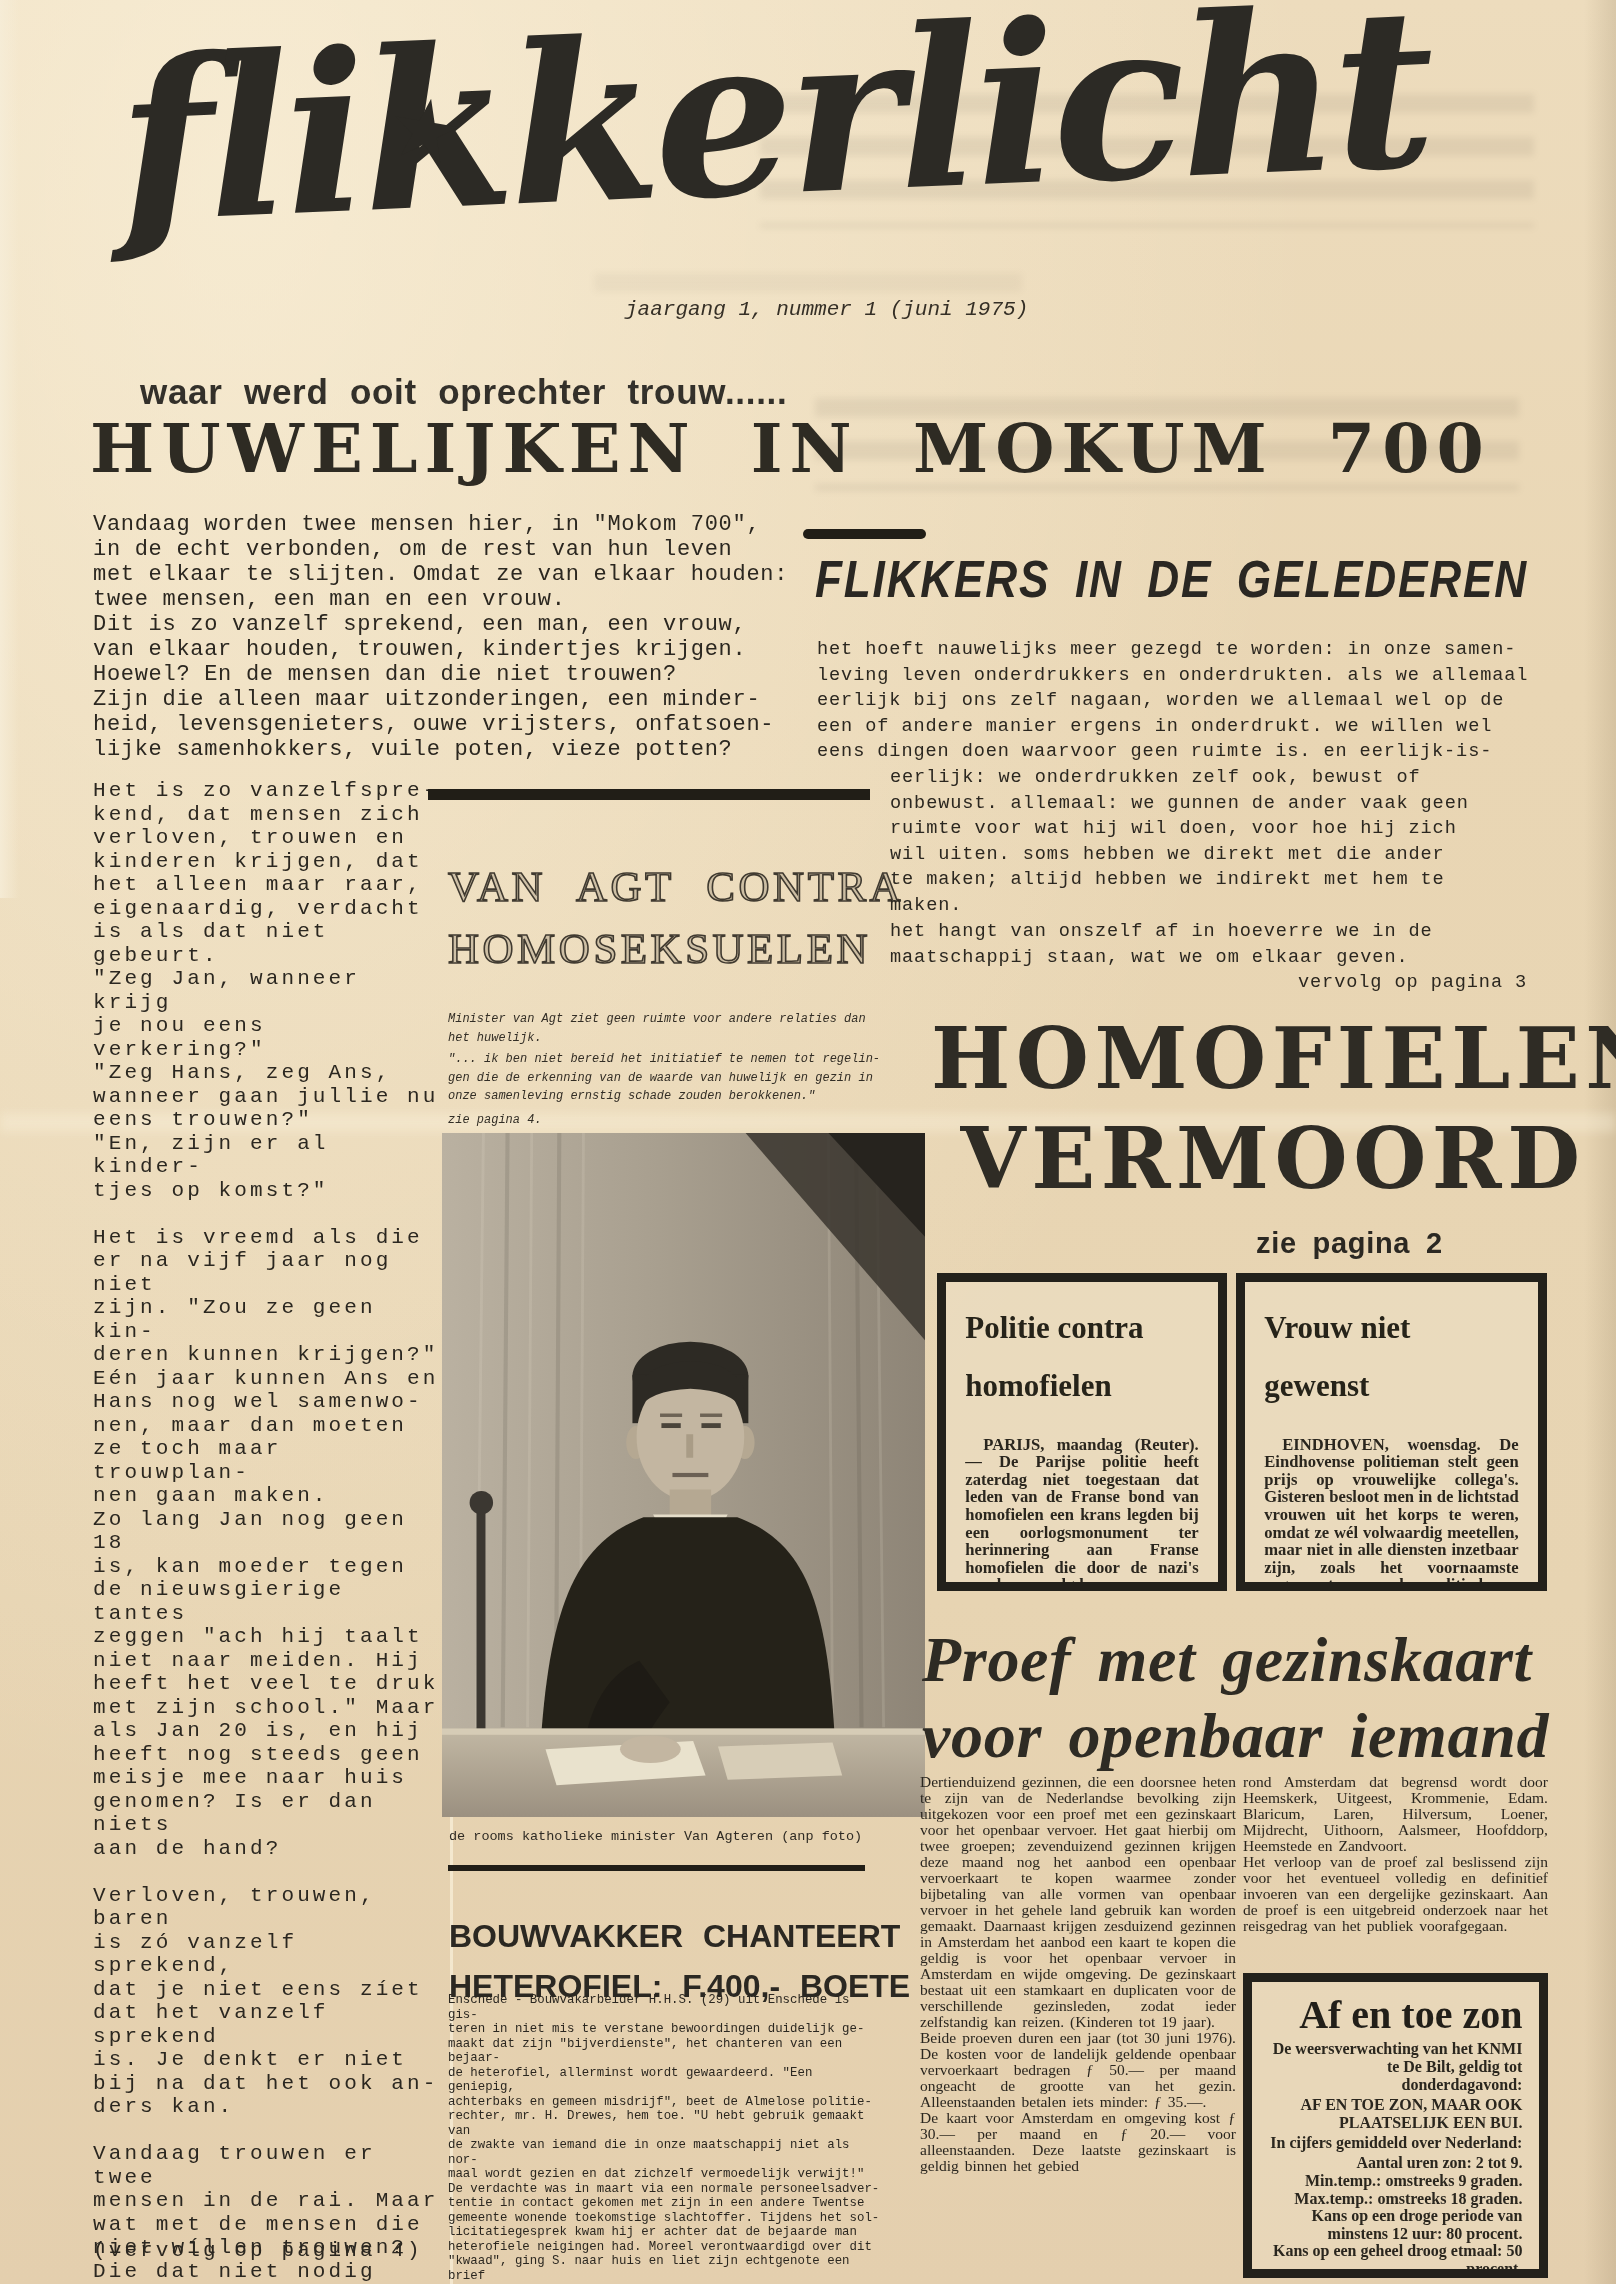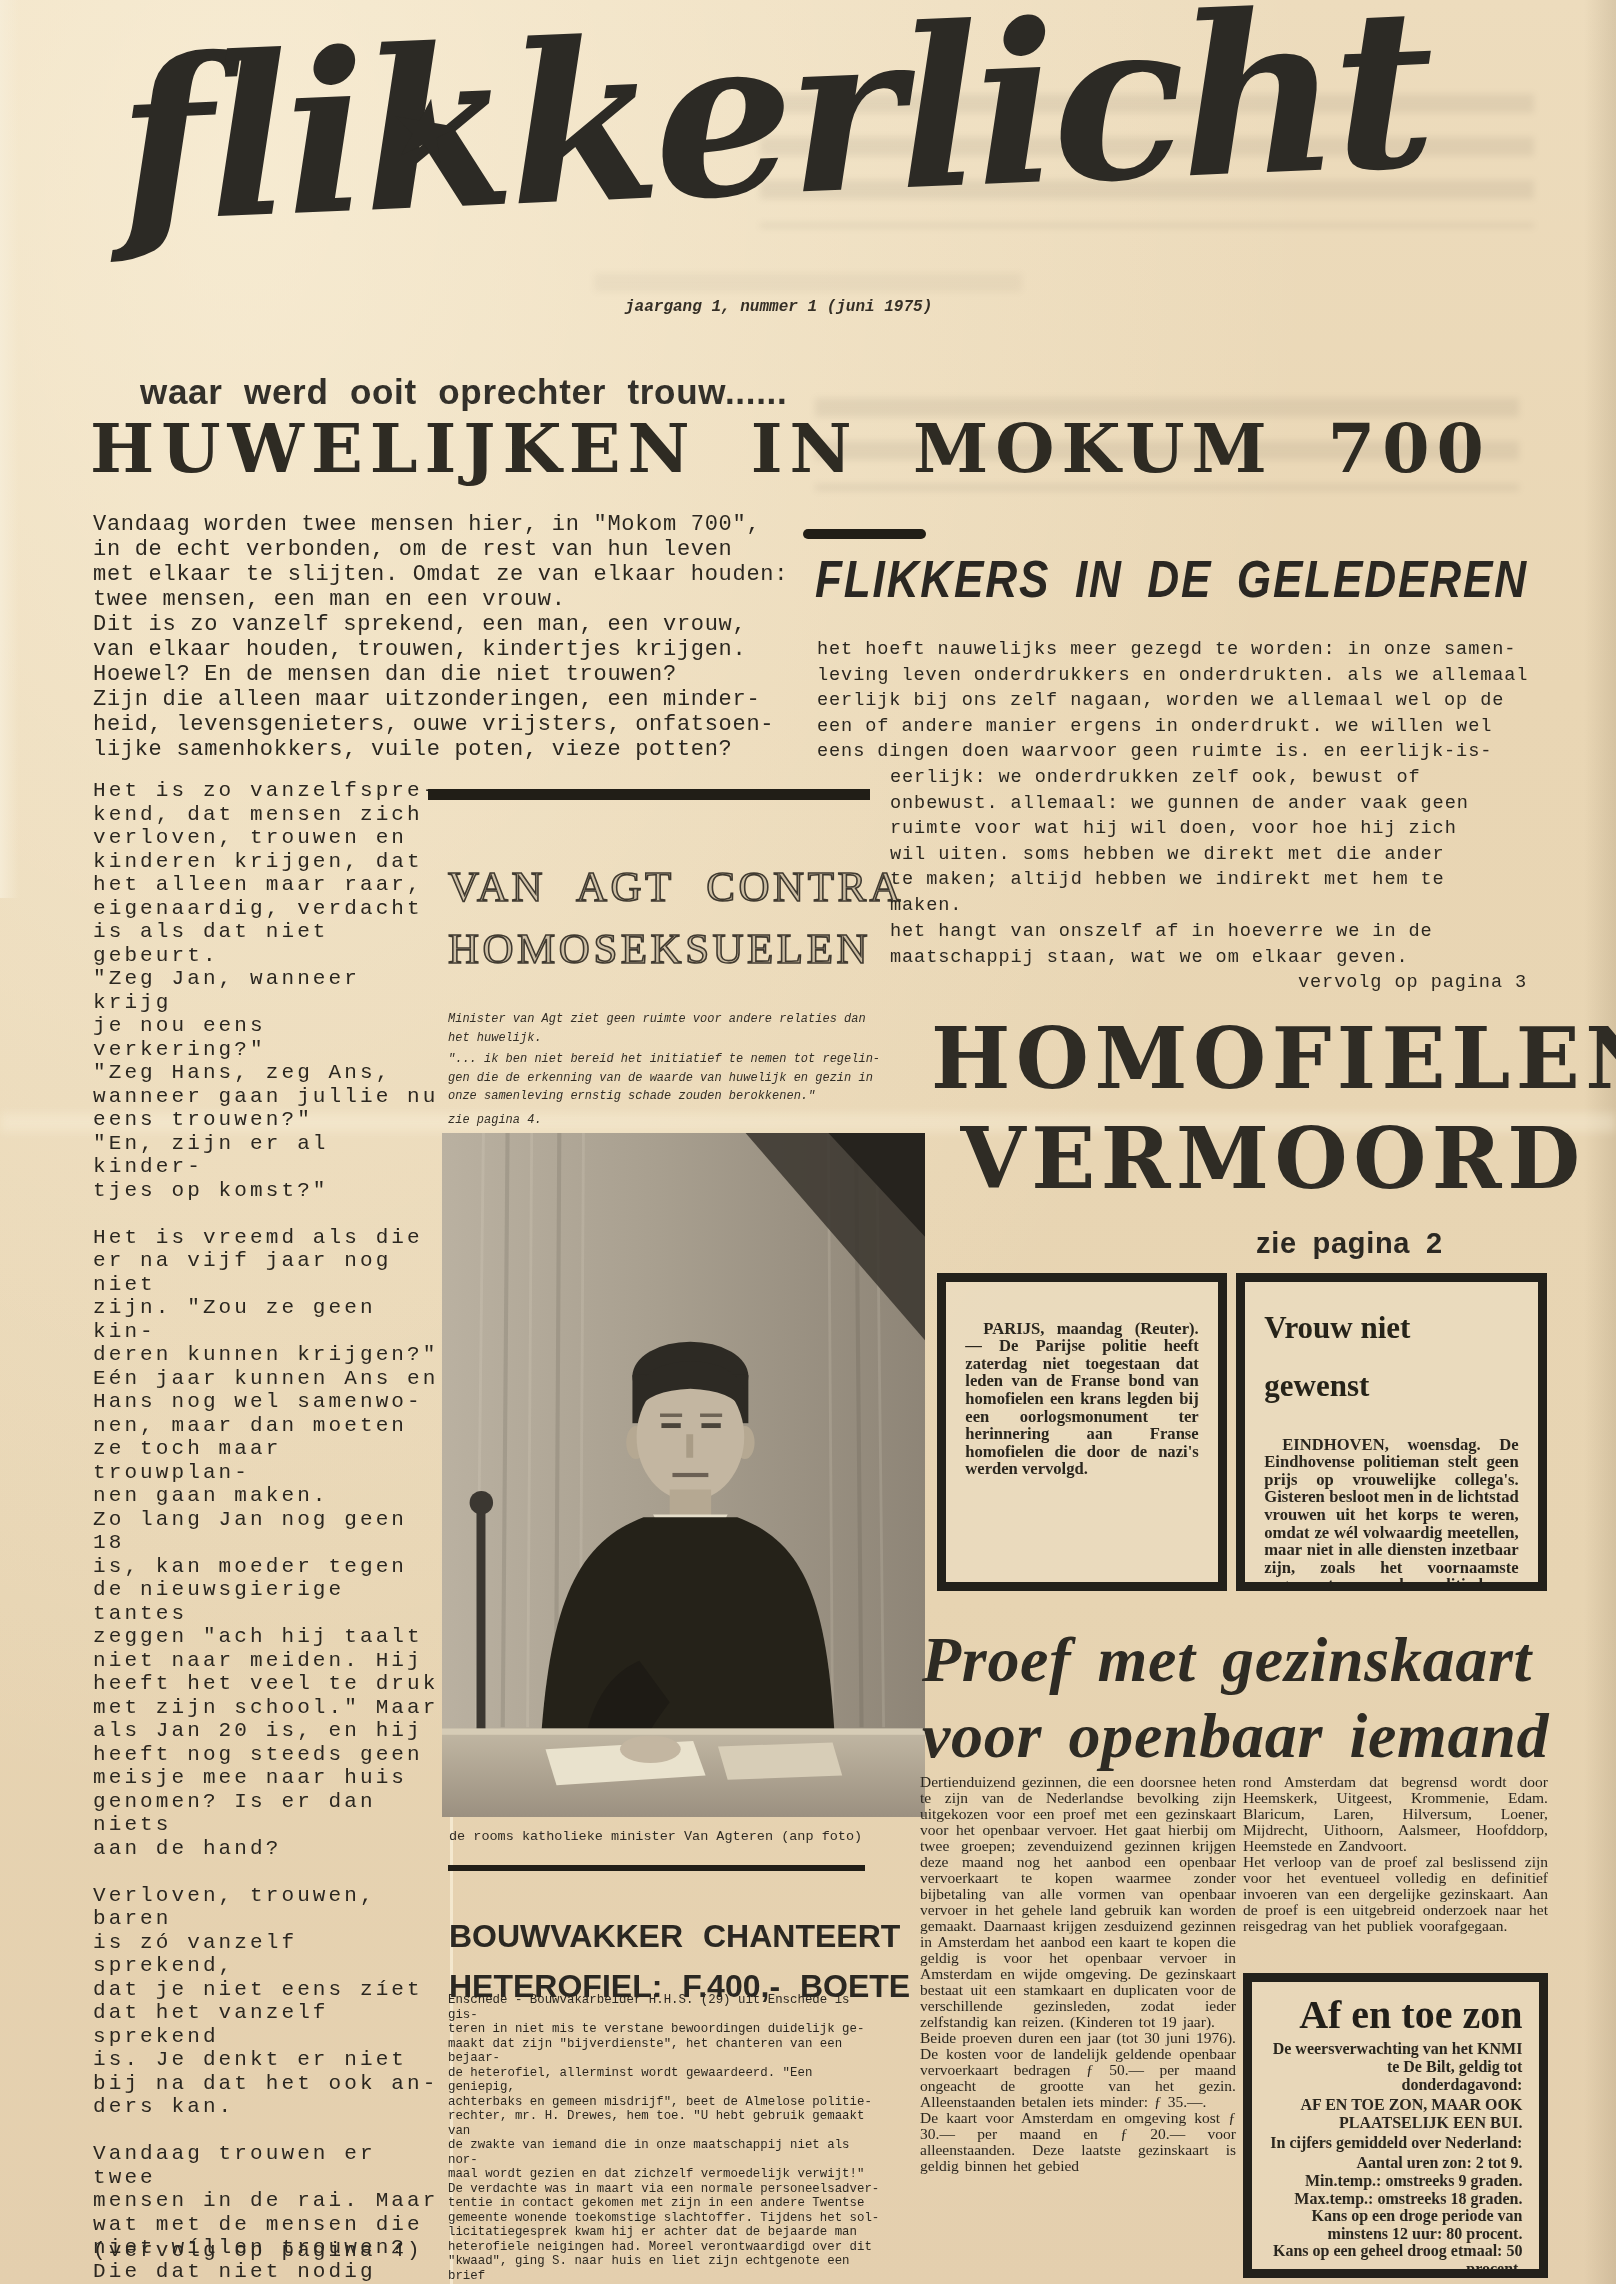--- a/index.html
+++ b/index.html
@@ -26,21 +26,21 @@
   .crease-v{background:rgba(255,250,232,.55);filter:blur(0.7px);}
   .fold-h{background:rgba(255,249,230,.30);filter:blur(4.8px);}
   .edge-left{background:linear-gradient(90deg,#f6edd8,rgba(246,237,216,0));opacity:.85;}
   .vignette-right{background:linear-gradient(270deg,rgba(110,92,62,.16),rgba(110,92,62,0));}
 
   #logo{
     font-size:220px;font-style:italic;font-weight:bold;letter-spacing:-6.2px;
     color:#2c2a25;transform:rotate(-2.4deg);transform-origin:left top;line-height:1;
   }
   #logo-star{font-size:84px;color:#2c2a25;transform:rotate(10deg);}
-  #issue-line{font-size:16px;font-style:italic;color:#352f26;font-weight:bold;}
+  #issue-line{font-size:21px;font-style:italic;color:#352f26;}
 
   #kicker{font-size:35px;font-weight:bold;letter-spacing:0.7px;word-spacing:11px;color:#33302a;margin-left:47px;}
   #main-headline{font-size:68px;font-weight:bold;letter-spacing:7px;word-spacing:23.5px;color:#2e2b23;line-height:1;}
 
   #intro{font-size:22px;line-height:25px;letter-spacing:0.7px;color:#2b2720;}
   #left-col{font-size:21px;line-height:23.5px;letter-spacing:3.1px;color:#2b2720;}
   #left-col-cont{font-size:21px;letter-spacing:3.1px;color:#2b2720;}
 
   #flikkers-headline{
     font-size:52px;font-weight:bold;font-style:italic;letter-spacing:2.1px;word-spacing:12.4px;
@@ -272,20 +272,22 @@
 maken.</div>
 <div class="abs mono pre flik-body" style="left:890px;top:919px;width:663px;">het hangt van onszelf af in hoeverre we in de
 maatschappij staan, wat we om elkaar geven.</div>
 <div class="abs mono" id="flikkers-cont" style="left:1298px;top:972px;">vervolg op pagina 3</div>
 
 <div class="abs slab homo-line" style="left:931px;top:1017px;">HOMOFIELEN</div>
 <div class="abs slab homo-line" style="left:931px;top:1117px;width:684px;text-align:center;">VERMOORD</div>
 <div class="abs sans" id="homofielen-see" style="left:1256px;top:1227px;">zie pagina 2</div>
 
 <div class="abs newsbox serif" style="left:937px;top:1273px;width:290px;height:318px;">
+  <h3>Politie contra
+homofielen</h3>
   <p><span class="dateline">PARIJS, maandag (Reuter).</span> <span>— De Parijse politie heeft zaterdag niet toegestaan dat leden van de Franse bond van homofielen een krans legden bij een oorlogsmonument ter herinnering aan Franse homofielen die door de nazi's werden vervolgd.</span></p>
 </div>
 <div class="abs newsbox serif" style="left:1236px;top:1273px;width:311px;height:318px;">
   <h3>Vrouw niet
 gewenst</h3>
   <p><span class="dateline">EINDHOVEN, woensdag.</span> <span>De Eindhovense politieman stelt geen prijs op vrouwelijke collega's. Gisteren besloot men in de lichtstad vrouwen uit het korps te weren, omdat ze wél volwaardig meetellen, maar niet in alle diensten inzetbaar zijn, zoals het voornaamste argument van de politie-heren luidde.</span></p>
 </div>
 
 <div class="abs serif pre" id="proef-headline" style="left:922px;top:1622px;">Proef met gezinskaart
 voor openbaar iemand</div>

